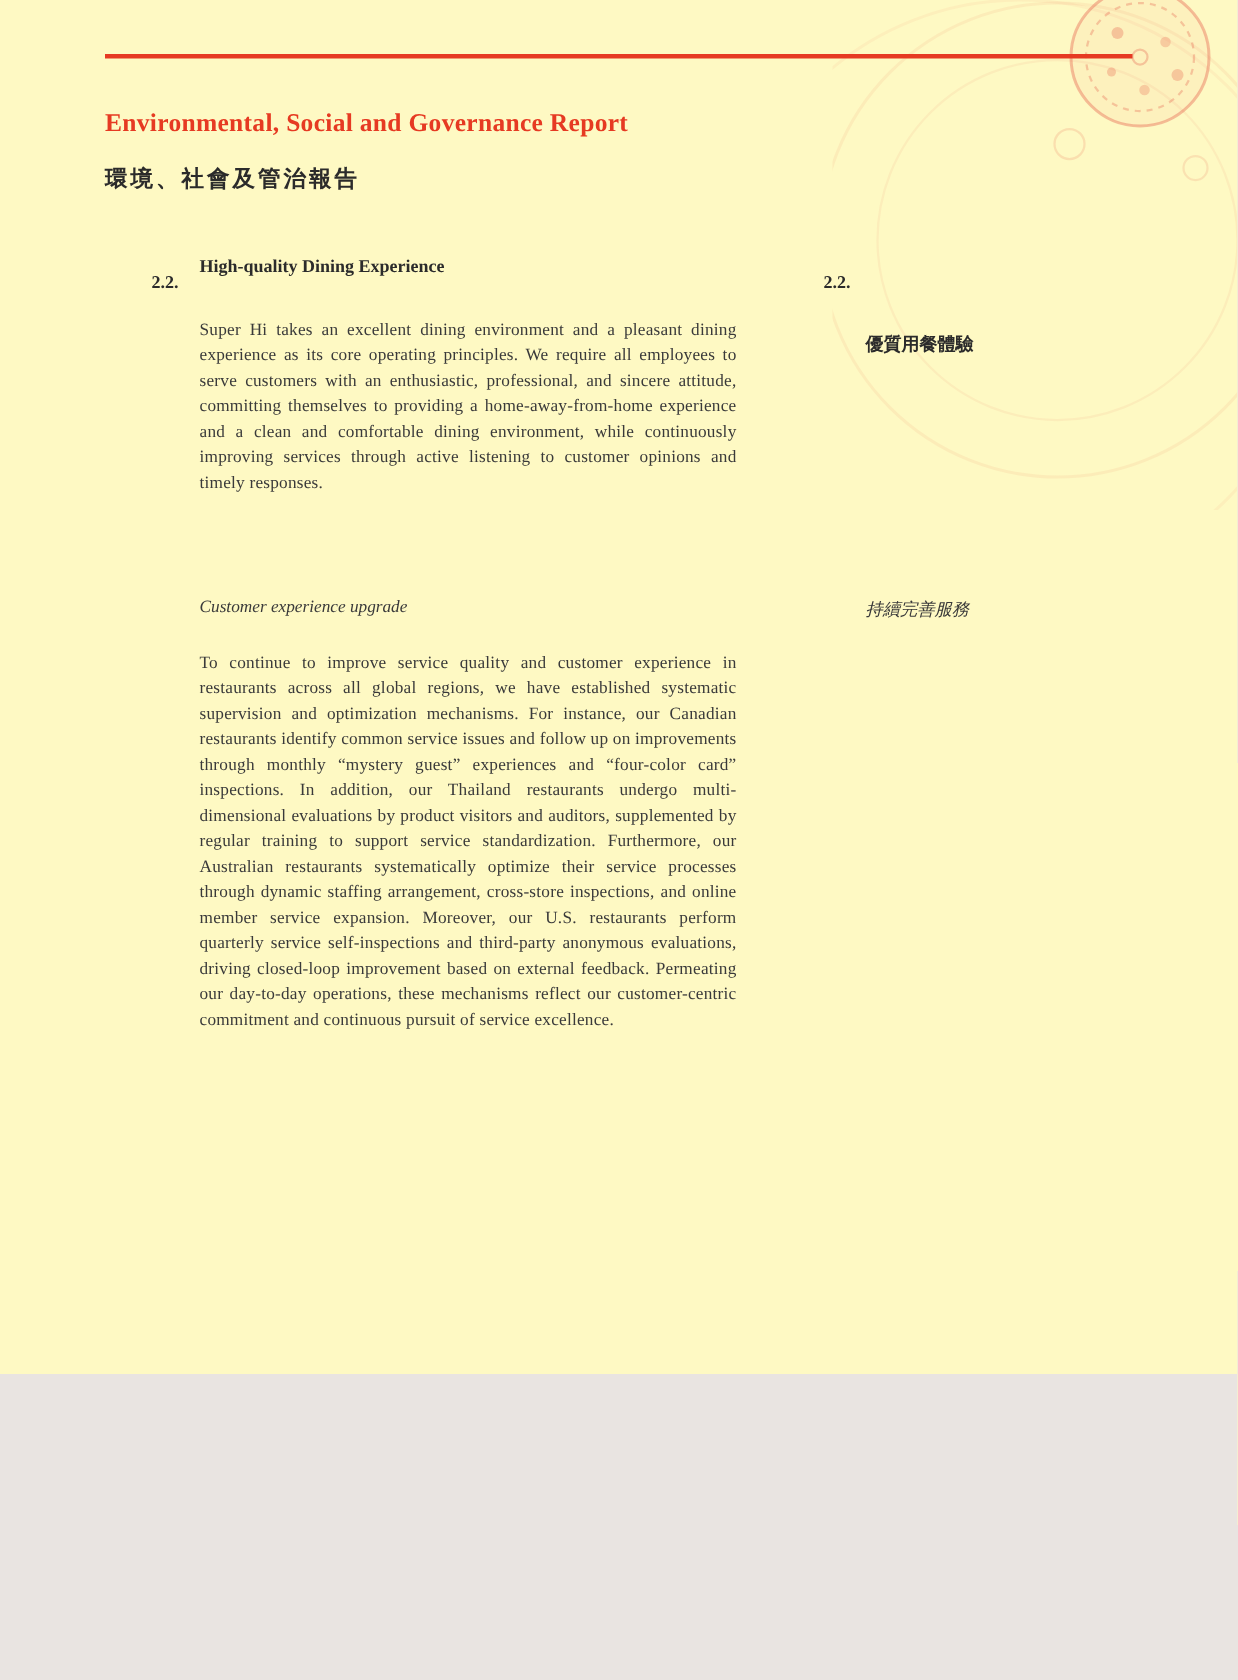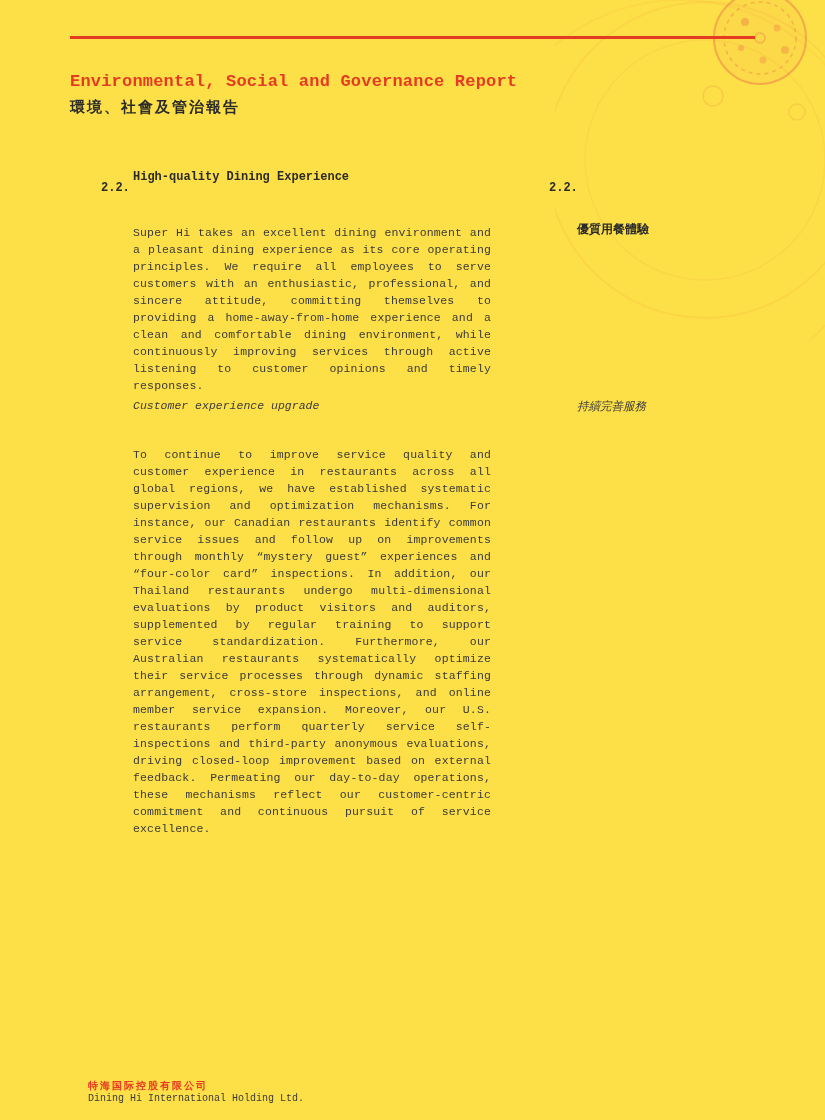--- a/index.html
+++ b/index.html
@@ -3,43 +3,43 @@
 <meta charset="utf-8">
 <style>
   html, body {
     margin: 0;
     padding: 0;
     background: #e9e4e1;
   }
   .page {
     position: relative;
     width: 825px;
-    height: 1120px;
+    height: 916px;
     margin: 0 auto;
-    background: #fde047;
+    background: #fef9c3;
     overflow: hidden;
-    font-family: Liberation Mono, monospace;
+    font-family: Liberation Serif, serif;
     color: #3a3a3a;
   }
   .abs { position: absolute; }
 
   .top-rule {
     left: 70px; top: 36px;
     width: 685px; height: 3px;
     background: #e63a22;
   }
   .title-en {
     left: 70px; top: 72px;
     font-size: 17px;
     font-weight: bold;
     color: #e63a22;
     letter-spacing: 0.2px;
   }
   .title-zh {
-    left: 70px; top: 98px;
+    left: 70px; top: 110px;
     font-size: 15px;
     font-weight: bold;
     color: #2b2b2b;
     letter-spacing: 2px;
   }
 
   .sec-no {
     font-size: 12px;
     font-weight: bold;
     color: #2b2b2b;
@@ -49,21 +49,20 @@
     font-weight: bold;
     color: #2b2b2b;
   }
 
   .body-en {
     font-size: 11.5px;
     line-height: 17px;
     text-align: justify;
     letter-spacing: 0.15px;
     color: #3a3a3a;
-    margin-top: 12px;
   }
   .body-zh {
     font-size: 11.5px;
     line-height: 19.5px;
     text-align: justify;
     color: #3a3a3a;
   }
   .subhead-en {
     font-size: 11.5px;
     font-style: italic;

